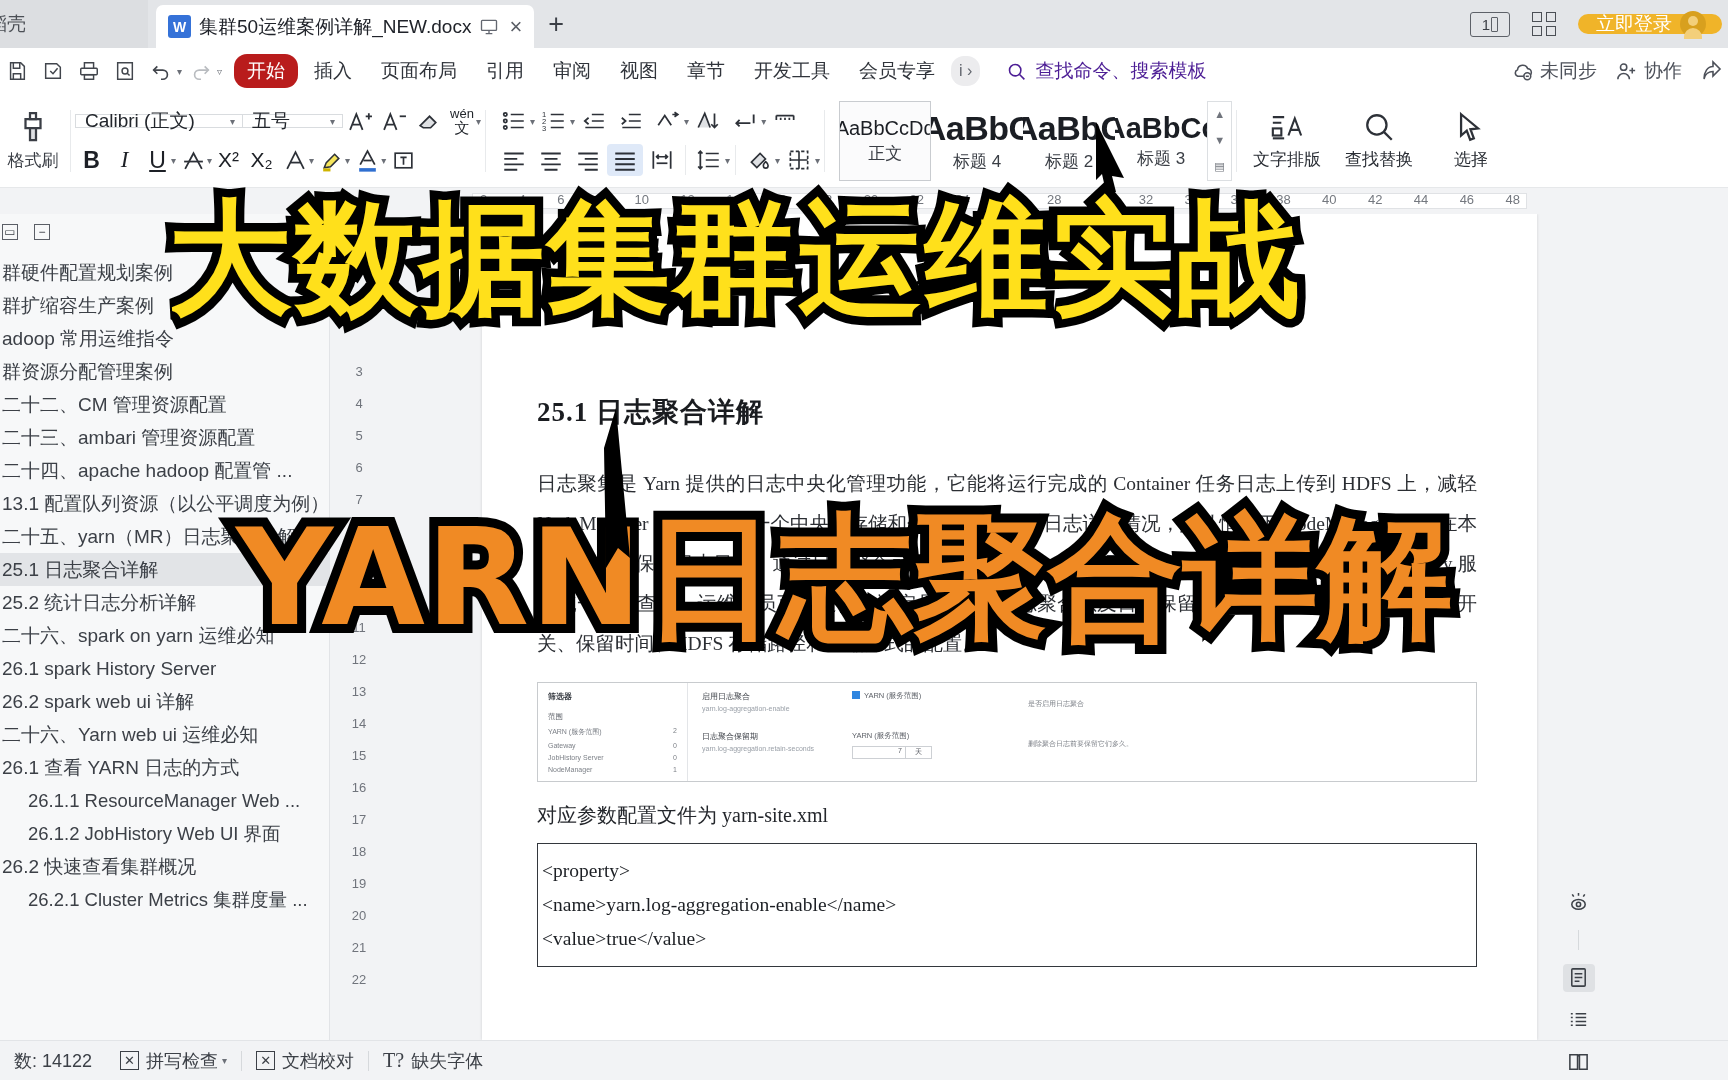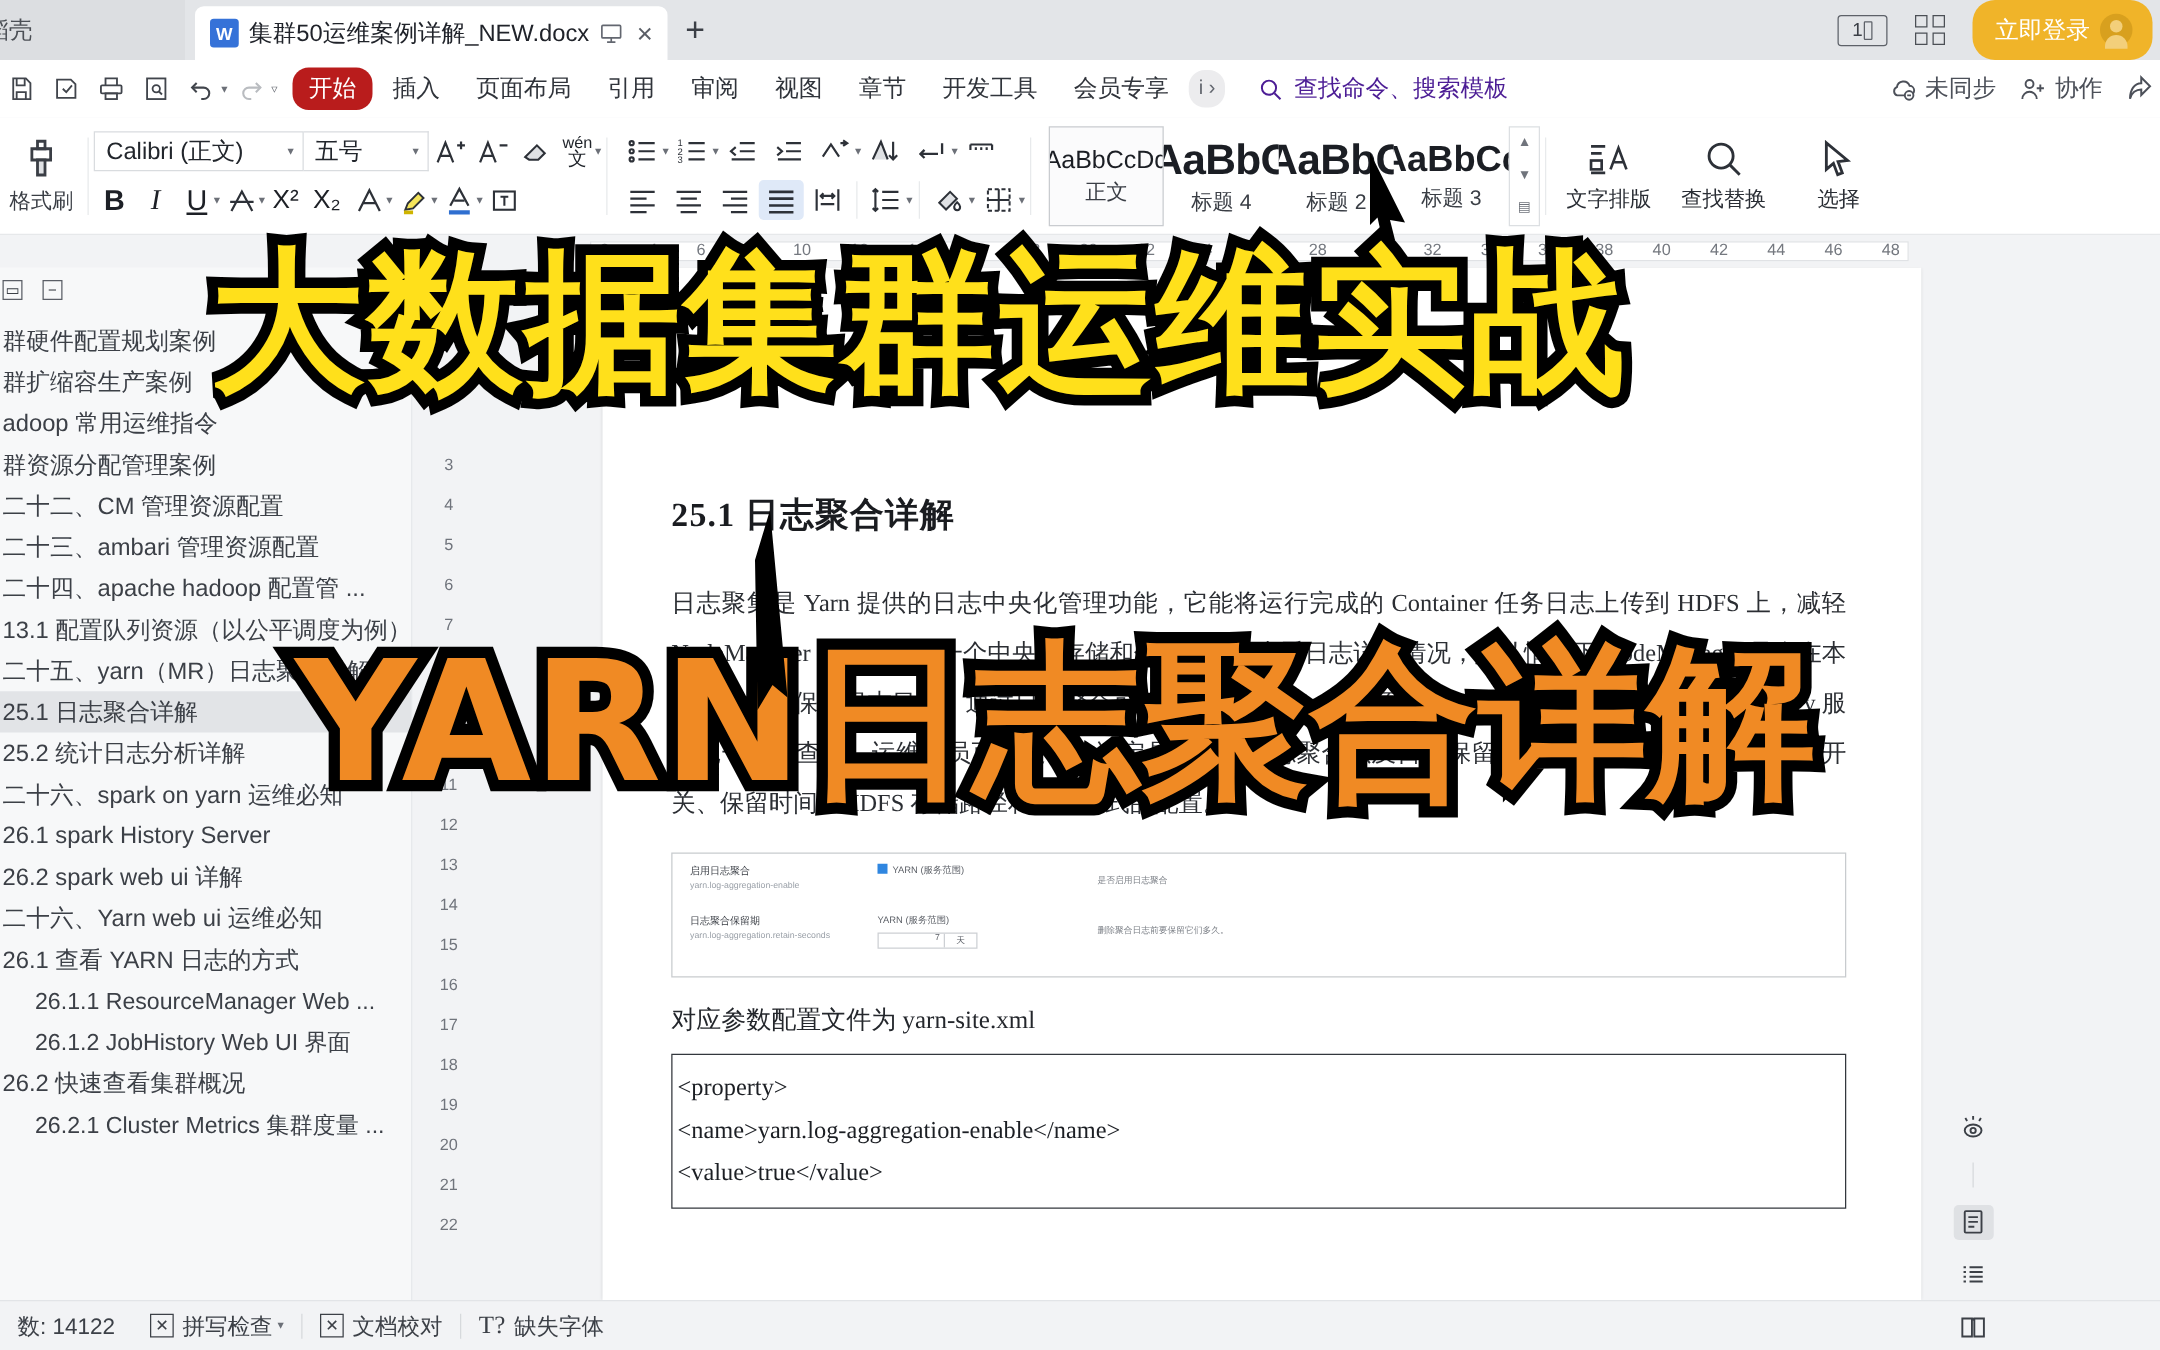--- a/index.html
+++ b/index.html
@@ -47,21 +47,21 @@
   .page-count-box {
     border: 1.6px solid #5d6168; border-radius: 3px;
     width: 40px; height: 25px; font-size: 15px; color: #3b3f46;
     display: flex; align-items: center; justify-content: center; gap: 1px;
   }
   .page-count-box i { width: 7px; height: 15px; border: 1.4px solid #5d6168; border-radius: 1px; display: inline-block; }
   .grid-ico { display: grid; grid-template-columns: 10px 10px; grid-template-rows: 10px 10px; gap: 4px; }
   .grid-ico span { border: 1.6px solid #4b4f55; display: block; }
   .login-btn {
     background: #f0b429; color: #fff; font-size: 19px;
-    border-radius: 18px; height: 48px; padding: 0 16px 0 18px;
+    border-radius: 18px; height: 20px; padding: 0 16px 0 18px;
     display: flex; align-items: center; gap: 8px;
   }
   .avatar-circ { width: 26px; height: 26px; border-radius: 50%; background: #d8a01e; position: relative; flex: none; }
   .avatar-circ::before { content:""; position:absolute; left:8px; top:5px; width:10px; height:10px; border-radius:50%; background:#f3cf7a;}
   .avatar-circ::after { content:""; position:absolute; left:4px; top:17px; width:18px; height:11px; border-radius:9px 9px 0 0; background:#f3cf7a;}
 
   
   .ribbonbar {
     position: absolute; left: 0; top: 48px; width: 1728px; height: 46px;
     background: #fff; display: flex; align-items: center;
@@ -85,21 +85,21 @@
     position: absolute; left: 0; top: 94px; width: 1728px; height: 94px;
     background: #fff; border-bottom: 1px solid #e6e8ea;
     display: flex; align-items: center;
   }
   .tool-sep { width:1px; height:62px; background:#e8eaec; margin: 0 4px; }
   .fmt-brush { width: 66px; display:flex; flex-direction: column; align-items:center; gap:3px; color:#3a3e45;}
   .fmt-brush .lbl { font-size: 17px; }
   .fontgrp { display: flex; flex-direction: column; gap: 7px; }
   .fontrow1 { display: flex; align-items: center; gap: 0px; }
   .fontsel {
-    border: 1px solid #d9dcdf; height: 32px; display: flex; align-items: center;
+    border: 1px solid #d9dcdf; height: 14px; display: flex; align-items: center;
     justify-content: space-between; padding: 0 7px 0 9px; font-size: 19px; color: #22262c;
   }
   .fontsel.name { width: 168px; }
   .fontsel.size { width: 100px; border-left: none; }
   .ticon { width: 34px; height: 32px; display:flex; align-items:center; justify-content:center; color:#2d3138;}
   .ticon svg { width: 25px; height: 25px; }
   .fontrow2 { display: flex; align-items: center; gap: 0px; }
   .bi { width: 33px; height: 32px; display:flex; align-items:center; justify-content:center; font-size:23px; color:#1d2026;}
   .paragrp { display:flex; flex-direction:column; gap:7px; margin-left: 6px;}
   .prow { display: flex; align-items: center; gap: 1px; }
@@ -698,20 +698,40 @@
       <span>21</span>
       <span>22</span>
     </div>
 
     <div class="page">
       <div class="page-inner">
         <div class="h2">25.1  日志聚合详解</div>
         <div class="para">日志聚集是 Yarn 提供的日志中央化管理功能，它能将运行完成的 Container 任务日志上传到 HDFS 上，减轻 NodeManager 负载，提供一个中央化存储和分析机制，查看日志详细情况，默认情况下 NodeManager 只会在本地文件系统保留日志目录，通过日志聚合可以将作业日志统一汇总到 HDFS 上的指定目录，并由 JobHistory 服务统一提供查询，运维人员可通过参数决定是否开启日志聚合以及日志保留时长，相关配置包括日志聚合开关、保留时间、HDFS 存储路径和压缩方式的配置。</div>
 
         <div class="screenshot-embed">
+          <div class="se-left">
+            <div class="t">筛选器</div>
+            <div class="g">范围</div>
+            <div class="r">
+                <span>YARN (服务范围)</span>
+                <span>2</span>
+              </div>
+            <div class="r">
+                <span>Gateway</span>
+                <span>0</span>
+              </div>
+            <div class="r">
+                <span>JobHistory Server</span>
+                <span>0</span>
+              </div>
+            <div class="r">
+                <span>NodeManager</span>
+                <span>1</span>
+              </div>
+          </div>
           <div class="se-mid">
             <div class="se-row">
               <div class="se-c1">
                 <div class="a">启用日志聚合</div>
                 <div class="b">yarn.log-aggregation-enable</div>
               </div>
               <div class="se-c2">
                 <span class="se-chk"></span><span>YARN (服务范围)</span>
               </div>
               <div class="se-right" style="width:auto">是否启用日志聚合</div>

